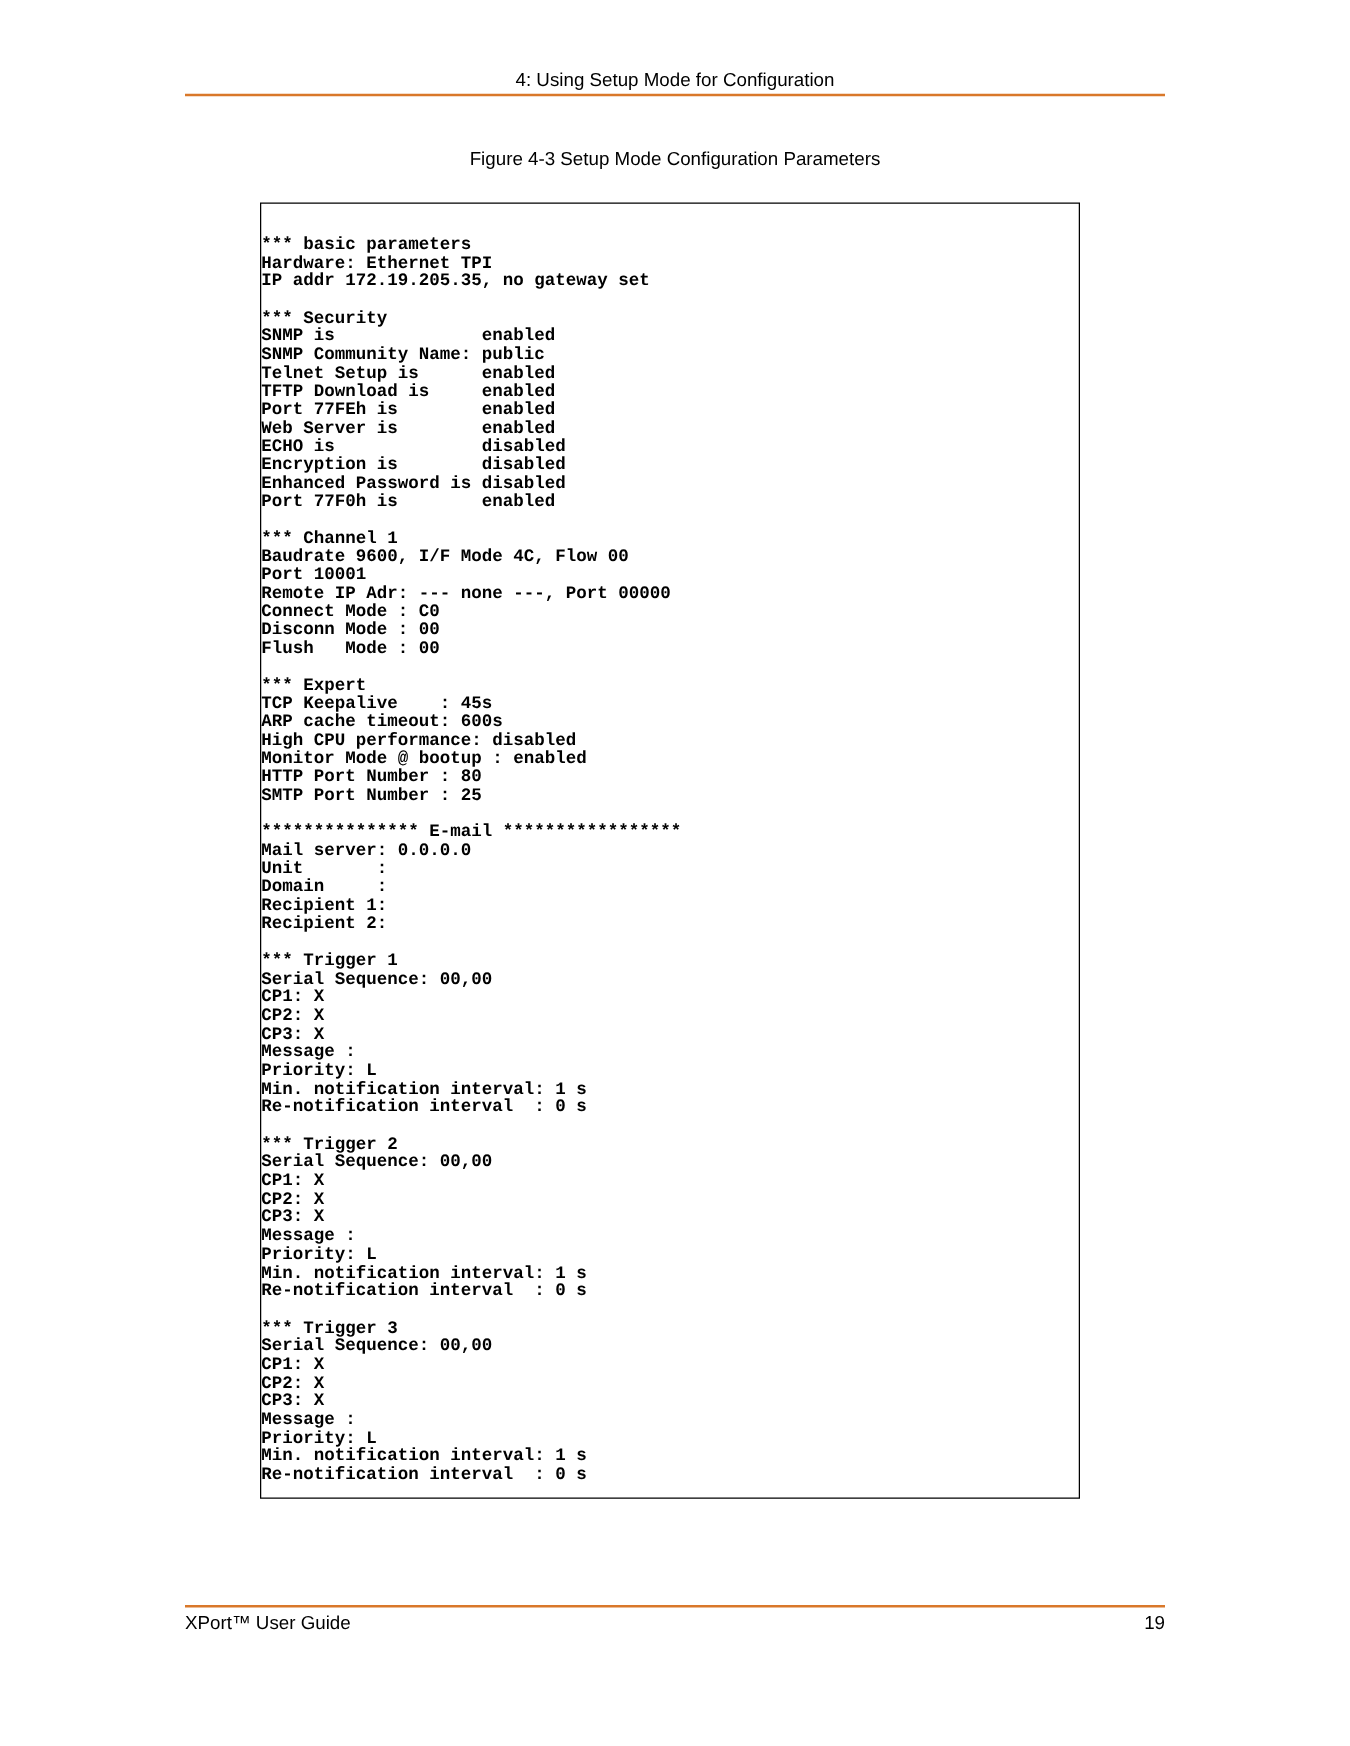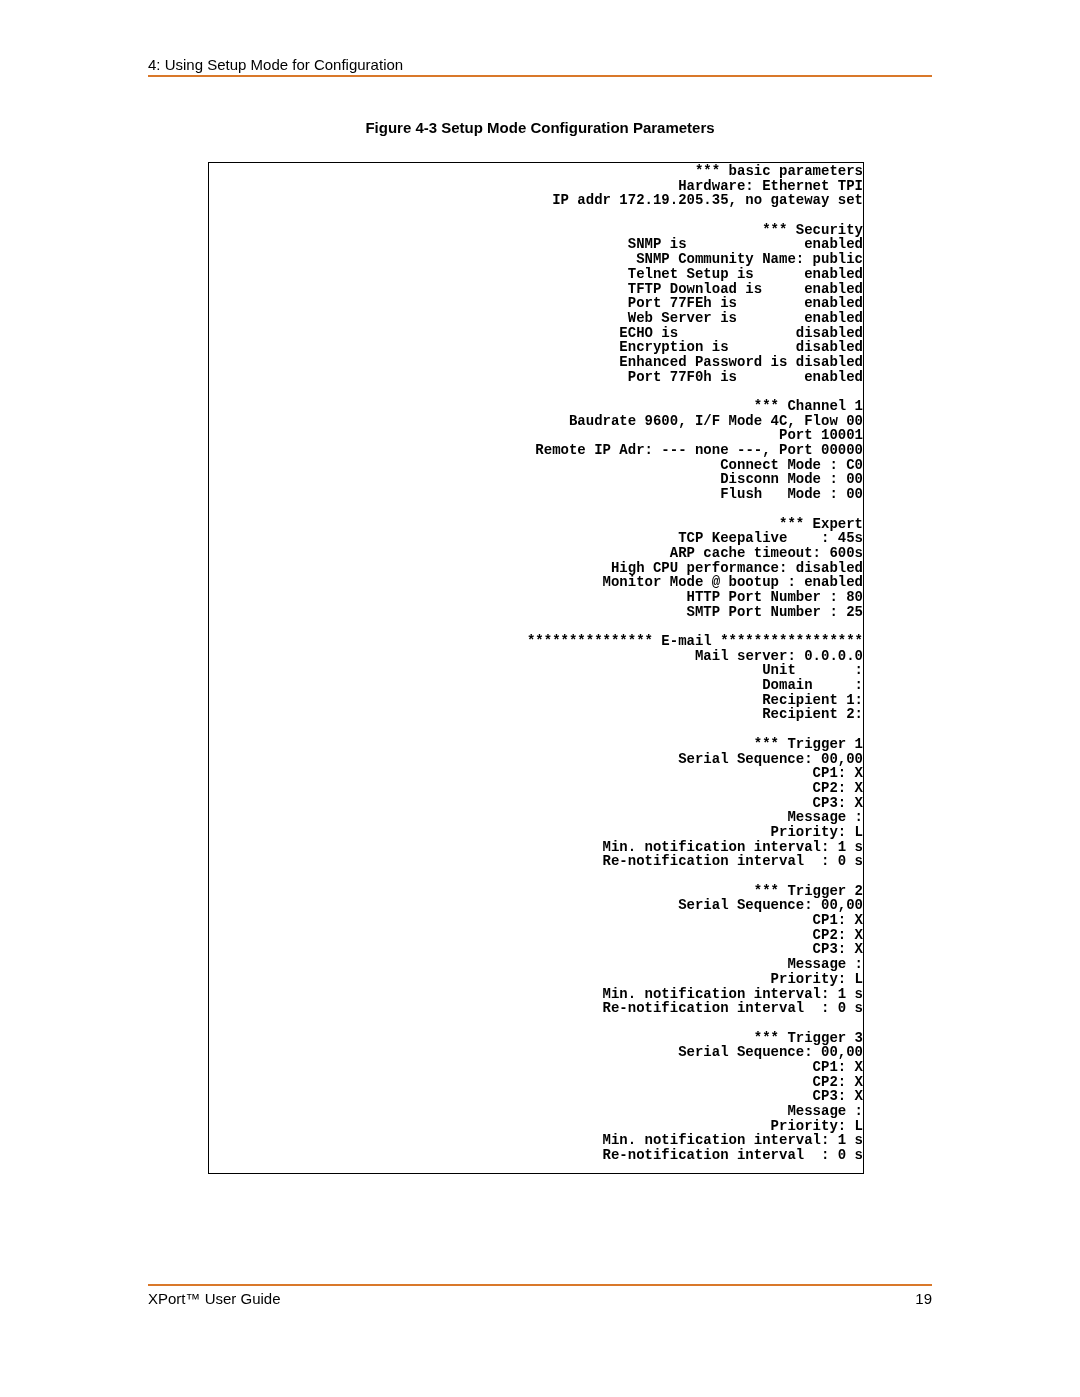--- a/index.html
+++ b/index.html
@@ -11,49 +11,48 @@
     width: 1080px;
   }
   .page {
     width: 1080px;
     min-height: 1397px;
     position: relative;
     box-sizing: border-box;
     padding: 56px 148px 60px 148px;
   }
   .top-header-text {
-    text-align: left;
+    text-align: center;
     font-size: 15px;
     color: #000;
     padding-bottom: 2px;
   }
   .top-rule {
     border: none;
     border-top: 2px solid #d9782a;
     margin: 0;
   }
   .figure-caption {
     text-align: center;
-    font-weight: 700;
+    font-weight: 400;
     font-size: 15px;
     margin-top: 42px;
     margin-bottom: 26px;
   }
   .terminal-box {
     margin-left: 60px;
     margin-right: 68px;
     border: 1px solid #000;
-    padding: 1px 0 10px 0;
+    padding: 26px 0 10px 0;
     font-family: "Courier New", Courier, monospace;
     font-size: 14px;
     line-height: 1.05;
     font-weight: bold;
     white-space: pre;
     overflow: hidden;
-    text-align: right;
   }
   .footer-wrap {
     position: absolute;
     bottom: 90px;
     left: 148px;
     right: 148px;
   }
   .bottom-rule {
     border: none;
     border-top: 2px solid #d9782a;

